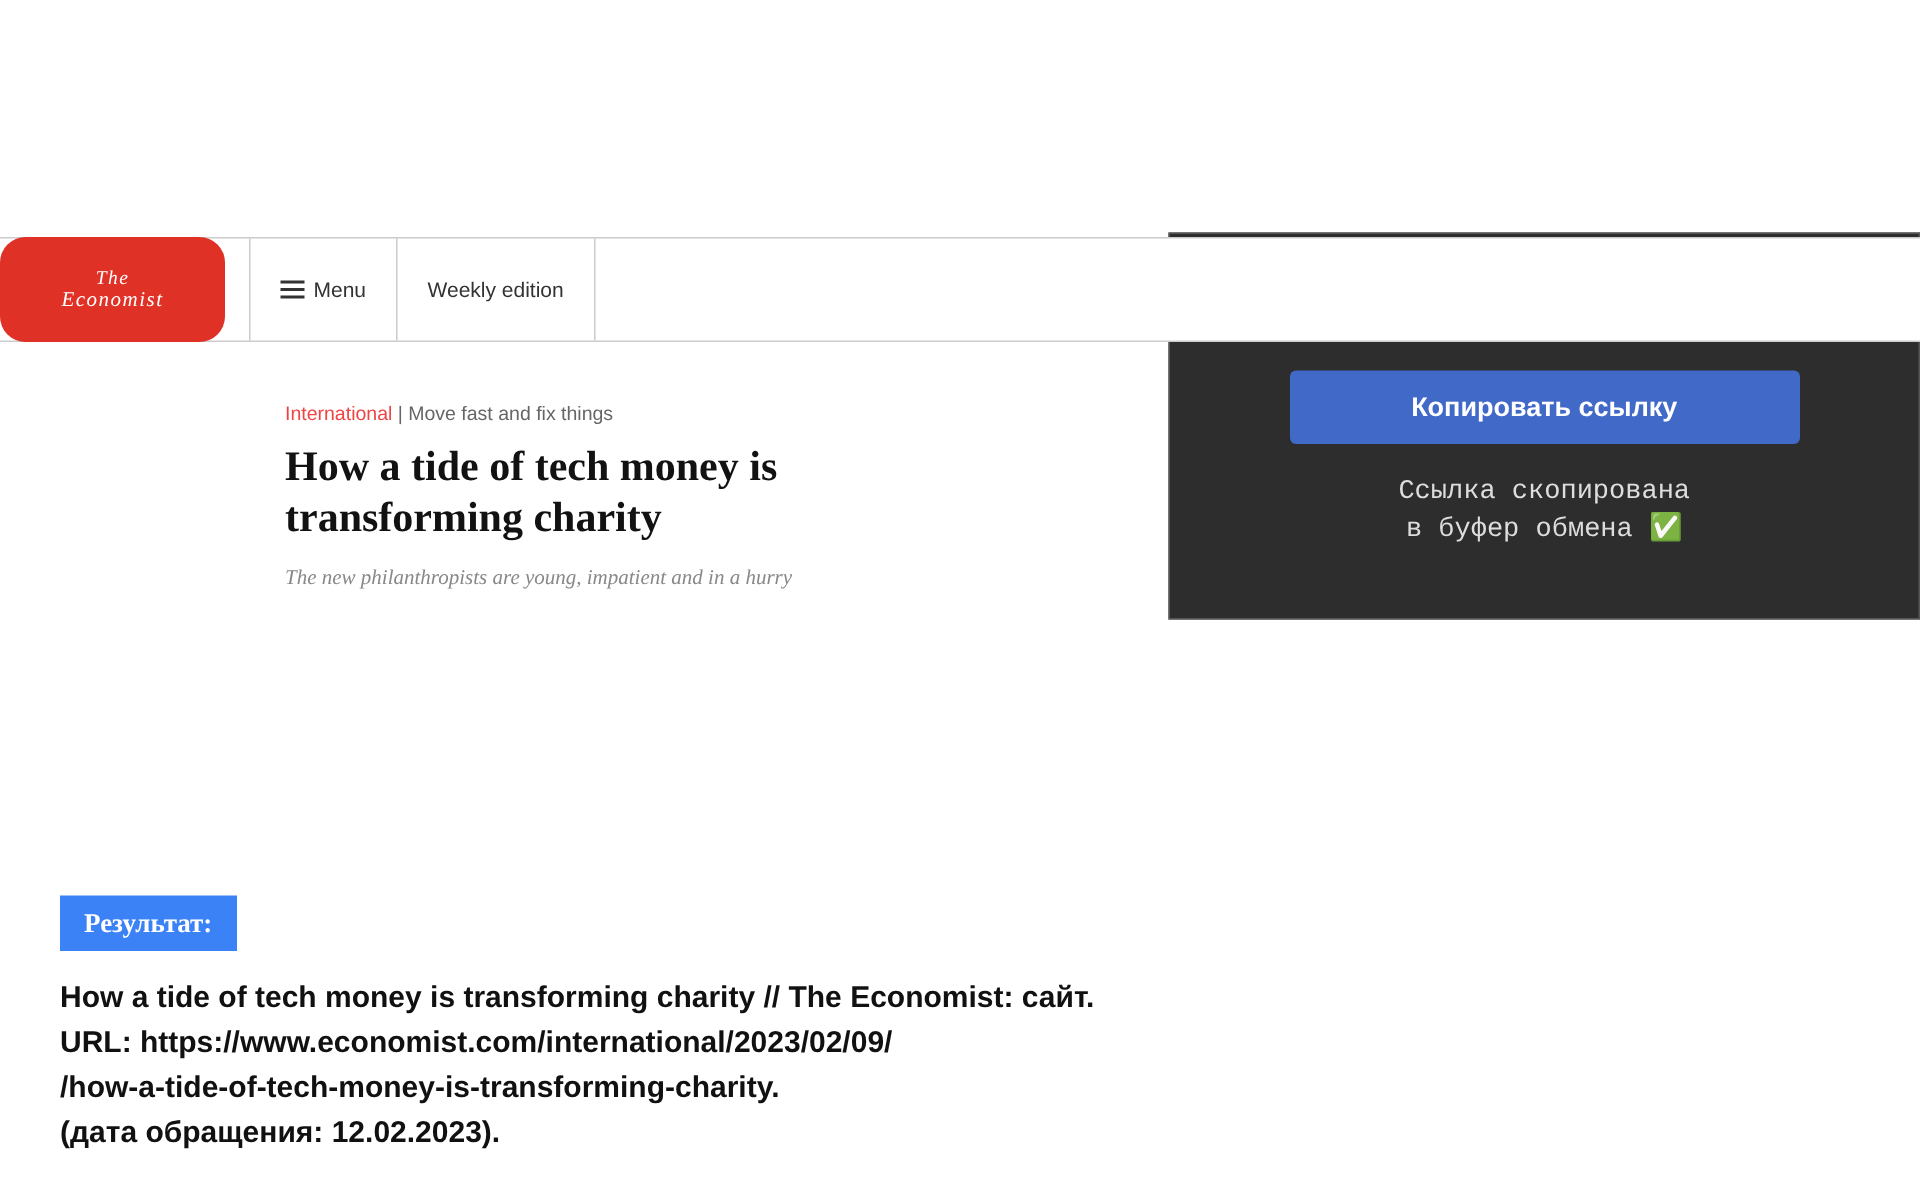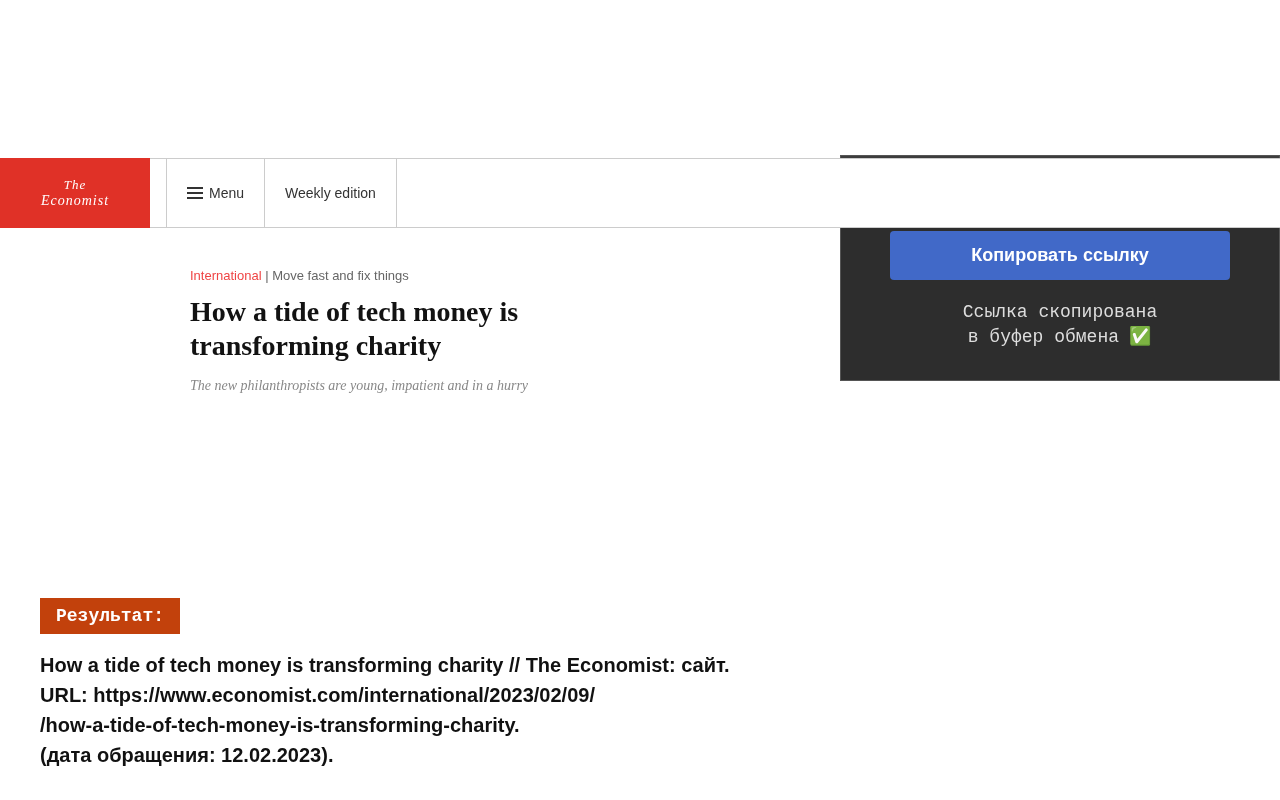--- a/index.html
+++ b/index.html
@@ -36,20 +36,21 @@
       width: 150px;
       height: 70px;
       display: flex;
       flex-direction: column;
       align-items: center;
       justify-content: center;
       color: #fff;
       font-family: Georgia, serif;
       text-align: center;
       flex-shrink: 0;
+      border-radius: 17px;
     }
     .logo-box .the {
       font-size: 13px;
       font-style: italic;
       letter-spacing: 1px;
     }
     .logo-box .economist {
       font-size: 14px;
       font-style: italic;
       letter-spacing: 1px;
@@ -130,24 +131,24 @@
       font-size: 14px;
       color: #888;
       font-style: italic;
     }
 
     
     .browser-popup {
       position: absolute;
       top: 155px;
       right: 0;
-      width: 440px;
+      width: 501px;
       background: #2d2d2d;
       border: 1px solid #555;
-      padding: 0;
+      padding: 16px;
       display: flex;
       flex-direction: column;
       align-items: center;
     }
 
     .browser-toolbar {
       background: #3d3d3d;
       width: 100%;
       height: 55px;
       display: flex;
@@ -244,23 +245,23 @@
       bottom: 0;
       left: 0;
       right: 0;
       background: #fff;
       padding: 20px 40px 30px;
       border-top: none;
     }
 
     .result-label {
       display: inline-block;
-      background: #c2410c;
-      color: #fff;
-      font-family: Liberation Mono, monospace;
+      background: #3b82f6;
+      color: #fff;
+      font-family: Liberation Serif, serif;
       font-size: 18px;
       font-weight: bold;
       padding: 8px 16px;
       margin-bottom: 16px;
     }
 
     .result-citation {
       font-family: Arial, sans-serif;
       font-size: 20px;
       font-weight: bold;

